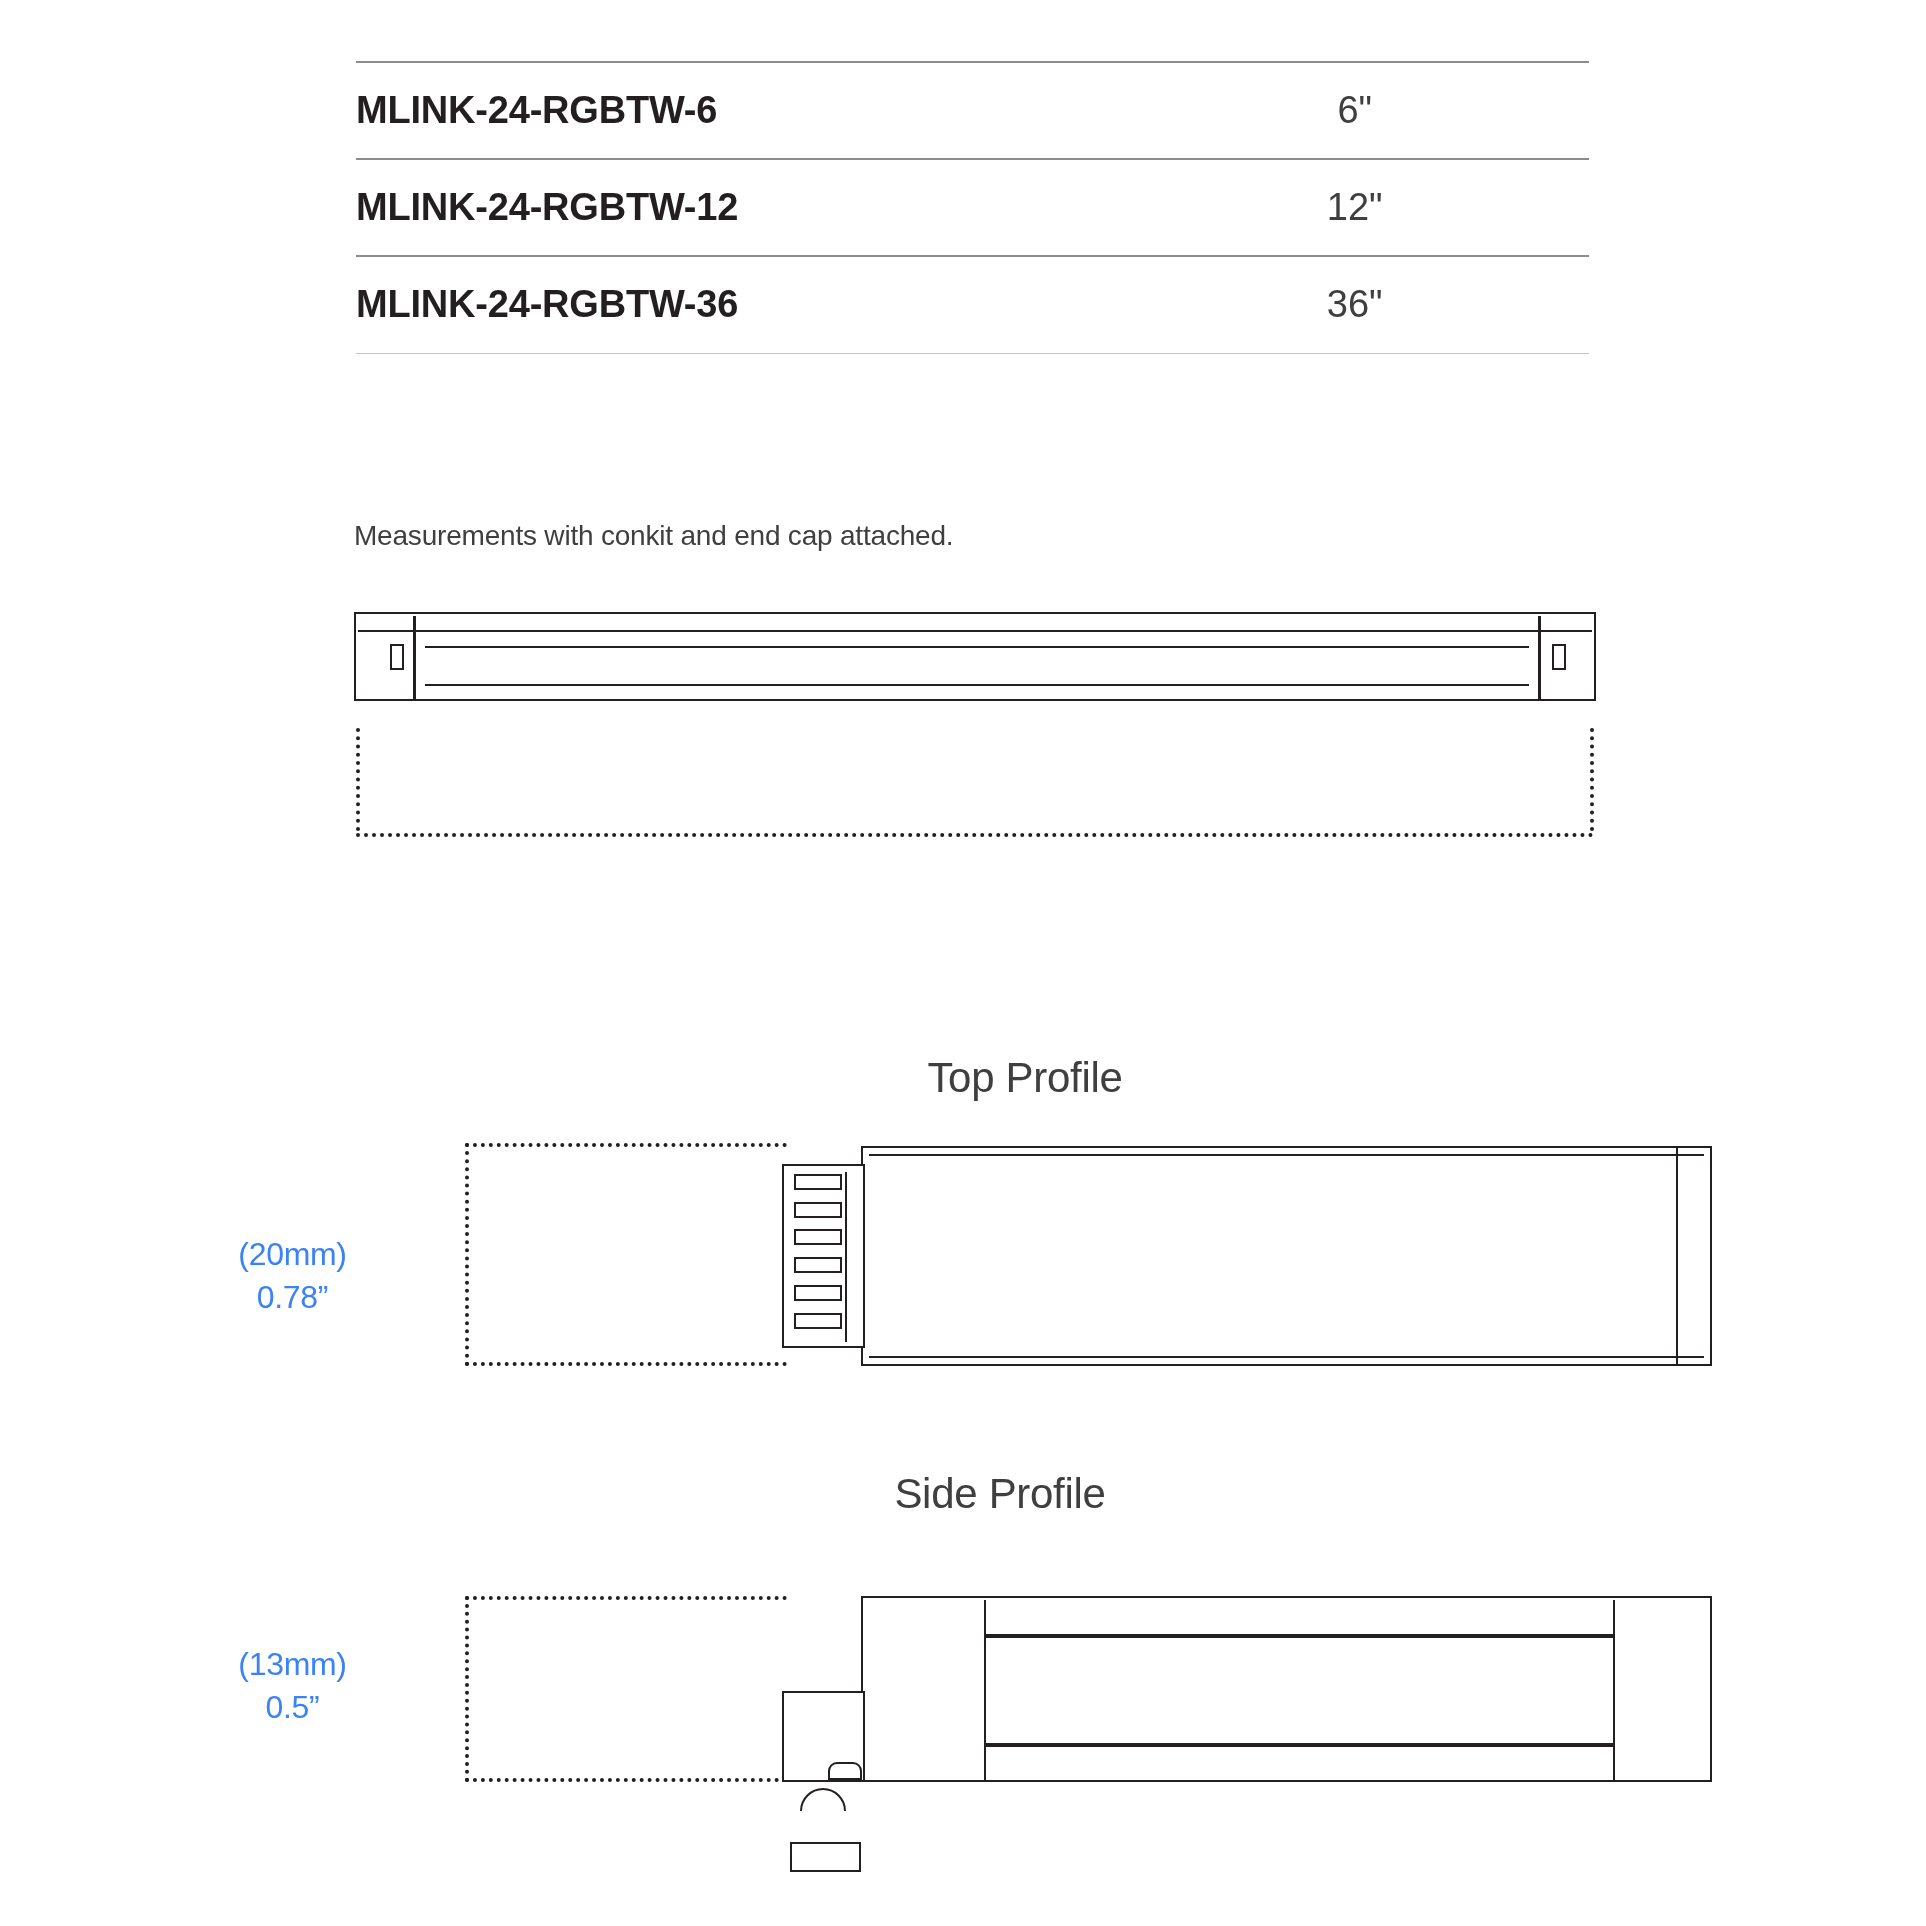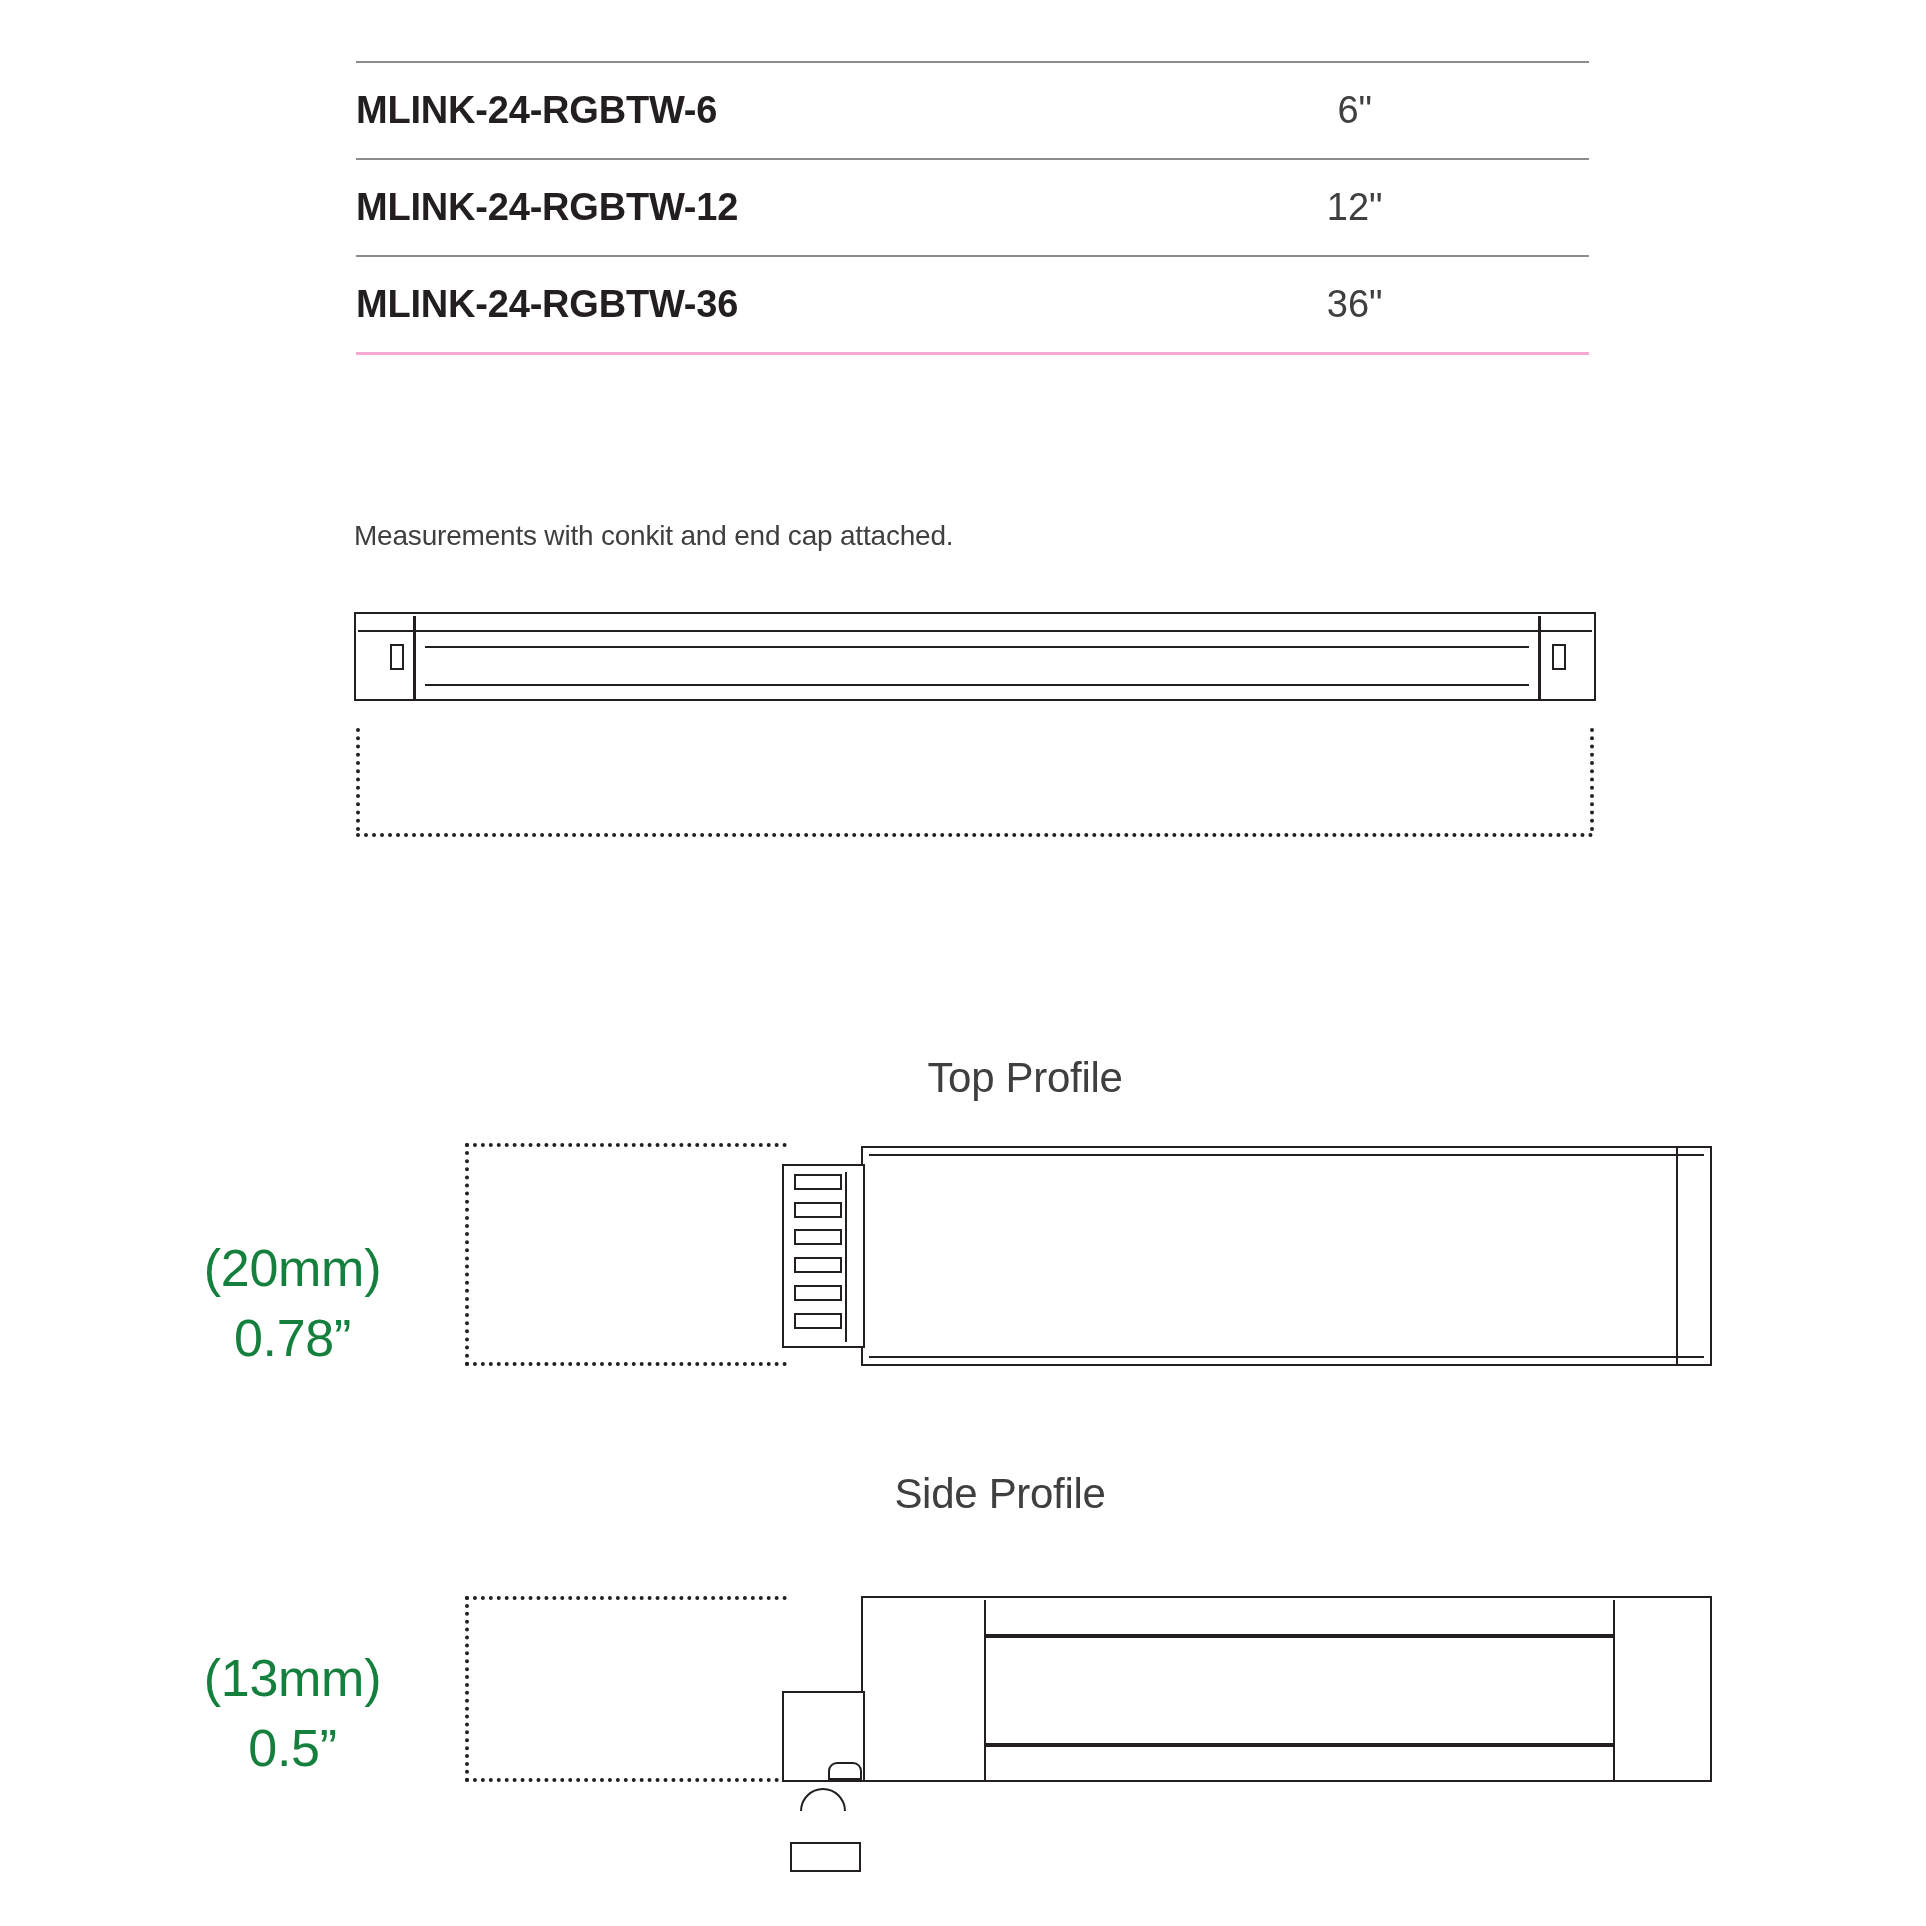--- a/index.html
+++ b/index.html
@@ -33,21 +33,21 @@
   }
   .spec-table tr {
     height: 97px;
   }
   .spec-table td {
     border-top: 2px solid #8c8c8c;
     padding: 0;
     vertical-align: middle;
   }
   .spec-table tr:last-child td {
-    border-bottom: 3px solid #f9a8d4;
+    border-bottom: 1px solid #f9a8d4;
   }
   .sku-cell {
     font-size: 38px;
     font-weight: bold;
     letter-spacing: -0.2px;
     color: #231f20;
     padding-left: 32px;
     width: 62%;
   }
   .len-cell {
@@ -174,22 +174,22 @@
     text-align: center;
     width: 396px;
   }
   #top-profile-title { left: 1025px; top: 1054px; transform: translateX(-50%); }
   #side-profile-title { left: 1000px; top: 1470px; transform: translateX(-50%); }
 
   .dim-label {
     position: absolute;
     width: 327px;
     text-align: center;
-    font-size: 52px;
-    color: #15803d;
+    font-size: 32px;
+    color: #3b82f6;
     line-height: 1.35;
     letter-spacing: -0.3px;
   }
   #top-dim { left: 129px; top: 1233px; }
   #side-dim { left: 129px; top: 1643px; }
 
   
   .lead-box {
     position: absolute;
     border: 4px dotted #231f20;

